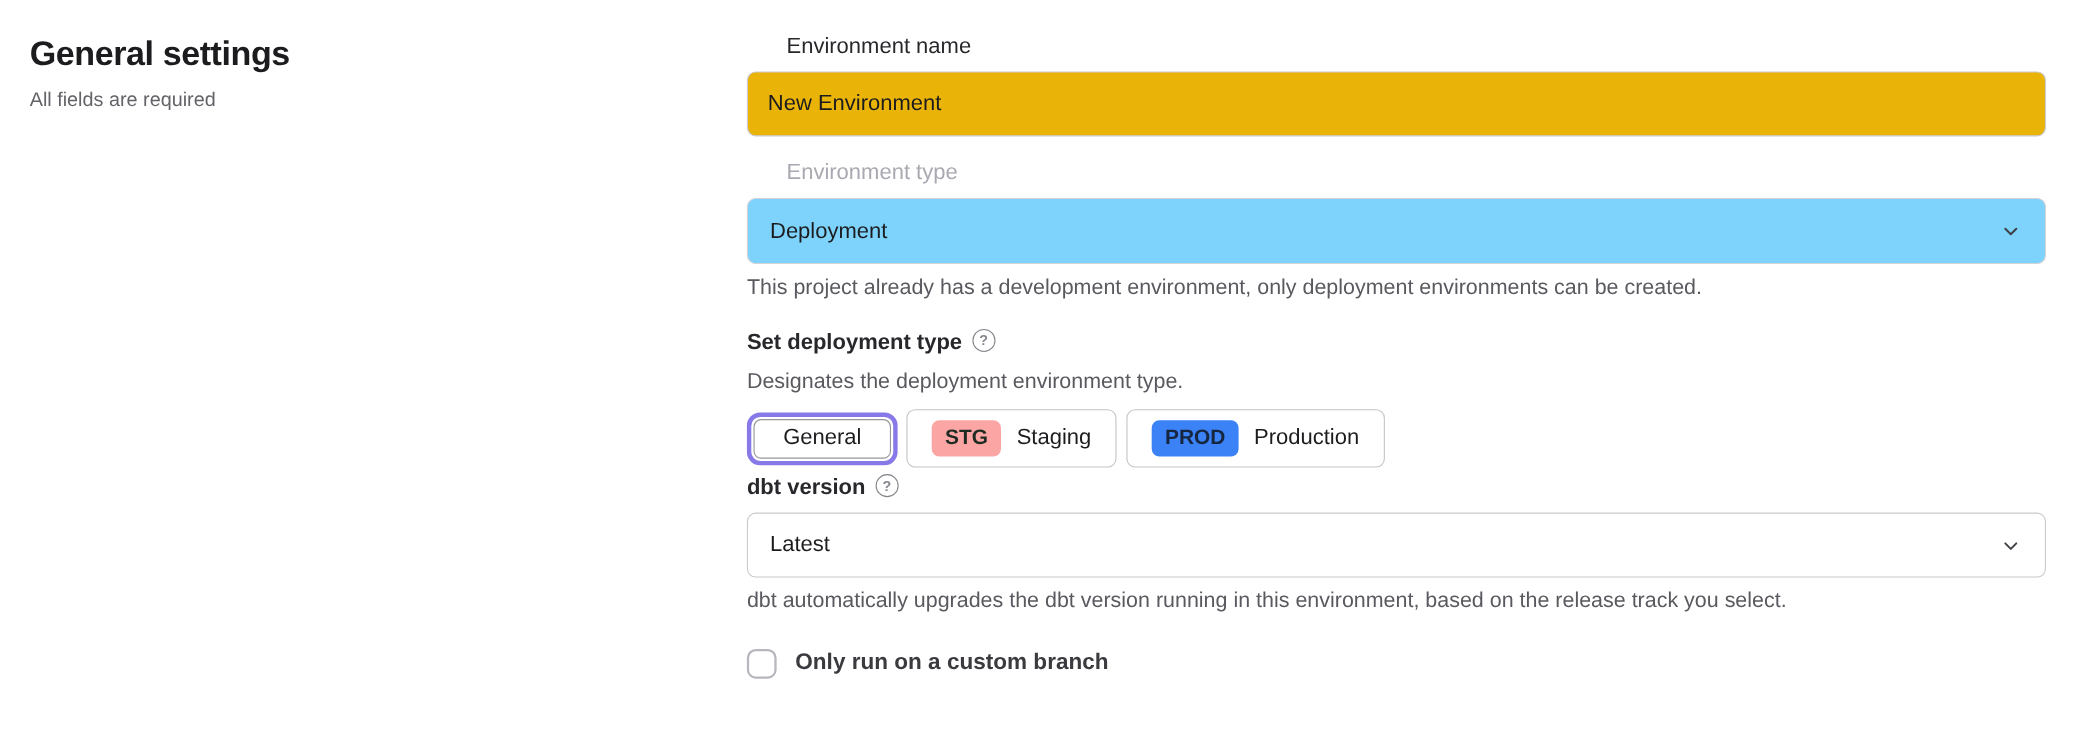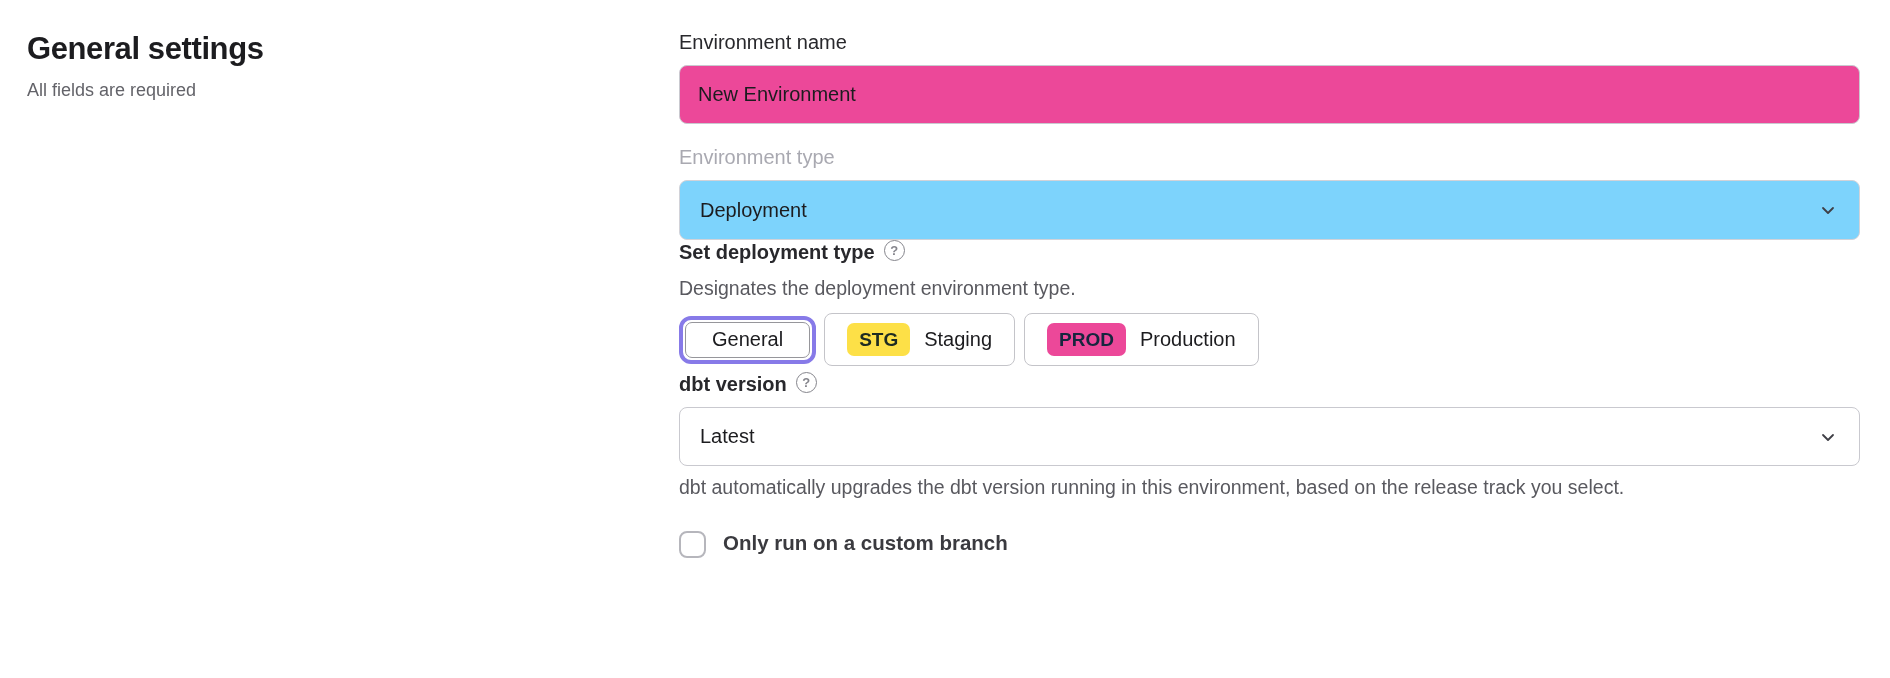--- a/index.html
+++ b/index.html
@@ -16,30 +16,30 @@
   .right-col { width: 1181px; flex: none; }
 
   .page-title {
     font-size: 31px; font-weight: 700; color: #1c1c1f;
     letter-spacing: -0.4px; line-height: 38px; margin: 0 0 11px 0;
   }
   .page-subtitle { font-size: 18px; color: #636369; line-height: 22px; }
 
   .field-label {
     font-size: 20px; font-weight: 500; color: #28282c;
-    line-height: 24px; margin-bottom: 11px;
+    line-height: 24px; margin-bottom: 11px; margin-left: 36px;
   }
   .field-label.disabled { color: #a9a9b1; }
 
   .text-input {
     width: 100%; height: 59px;
     border: 1px solid #c9c9cf; border-radius: 8px;
     padding: 0 18px; font-size: 20px; color: #1c1c1f;
     font-family: "Liberation Sans", sans-serif;
-    outline: none; background: #ec4899;
+    outline: none; background: #eab308;
     margin-bottom: 21px; display: block;
   }
 
   .select {
     height: 60px; width: 100%;
     border: 1px solid #d2d2d8; border-radius: 8px;
     display: flex; align-items: center; justify-content: space-between;
     padding: 0 20px; font-size: 20px; color: #1c1c1f;
     cursor: pointer;
   }
@@ -75,22 +75,22 @@
     font-family: "Liberation Sans", sans-serif; cursor: pointer;
   }
   .dep-selected-ring .dep-btn {
     border-color: #96969b; border-radius: 7px; height: 36px; padding: 0 26px;
   }
   .dep-btn.plain { margin-right: 9px; }
   .badge {
     border-radius: 7px; padding: 5px 12px; margin-right: 14px;
     font-size: 19px; font-weight: 600; color: #1d2b22; line-height: 23px;
   }
-  .badge-stg { background: #fde047; }
-  .badge-prod { background: #ec4899; color: #16263e; }
+  .badge-stg { background: #fca5a5; }
+  .badge-prod { background: #3b82f6; color: #16263e; }
 
   .version-block { }
   .version-select-wrap { margin-top: 11px; }
 
   .checkbox-row { display: flex; margin-top: 32px; }
   .checkbox {
     width: 27px; height: 27px; flex: none;
     border: 2px solid #b6b6bc; border-radius: 8px;
     background: #ffffff; cursor: pointer;
   }
@@ -116,20 +116,21 @@
 
     <div class="field-label disabled">Environment type</div>
     <div class="select disabled">
       <span>Deployment</span>
       <span class="chevron">
         <svg width="22" height="22" viewBox="0 0 22 22">
             <polyline points="6,9 11,14 16,9" fill="none" stroke="#3f3f46" stroke-width="1.8" stroke-linecap="round" stroke-linejoin="round"></polyline>
           </svg>
       </span>
     </div>
+    <div class="helper-text mb">This project already has a development environment, only deployment environments can be created.</div>
 
     <div class="section-title">
       <span>Set deployment type</span>
       <span class="help-icon">?</span>
     </div>
     <div class="sub-helper">Designates the deployment environment type.</div>
 
     <div class="dep-row">
       <span class="dep-selected-ring">
         <button class="dep-btn">

